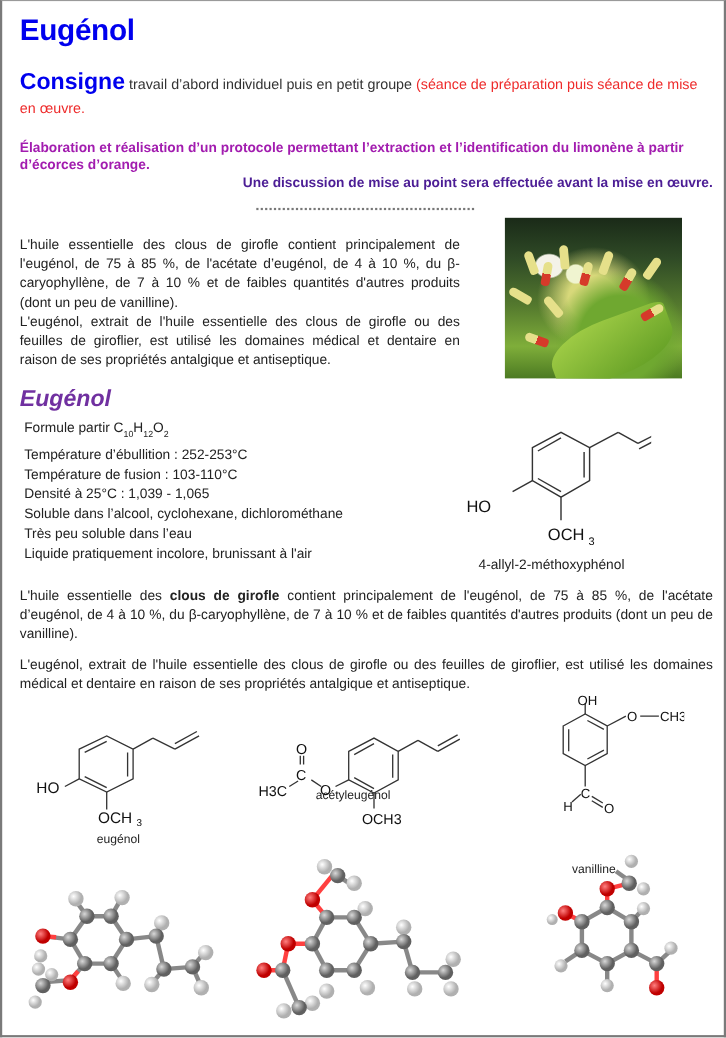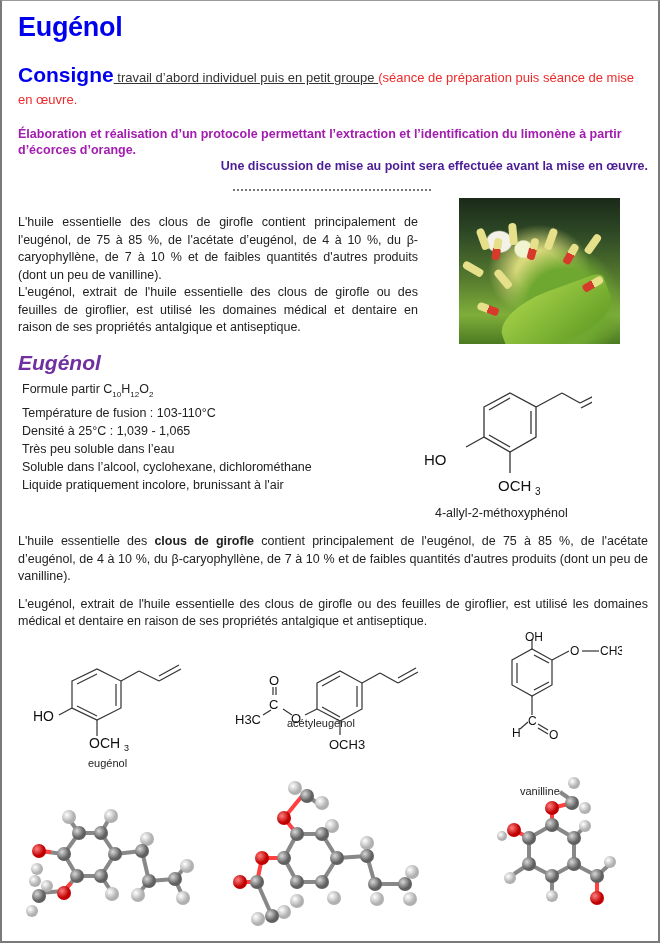--- a/index.html
+++ b/index.html
@@ -4,21 +4,21 @@
 <style>
   html, body { margin:0; padding:0; background:#fff; }
   body { width:660px; height:944px; position:relative; overflow:hidden;
          font-family:"Liberation Sans", "DejaVu Sans", sans-serif; color:#222; }
   .page { position:absolute; left:0; top:0; width:656px; height:940px;
           border:2px solid #7a7a7a; border-top:1px solid #9a9a9a; }
   .abs { position:absolute; }
   .title { left:16px; top:11px; font-size:27px; font-weight:bold; color:#0000ee; letter-spacing:-0.3px; }
   .consigne { left:16px; top:63px; width:630px; font-size:13px; line-height:22px; }
   .consigne .kw { font-size:21px; font-weight:bold; color:#0000ee; }
-  .consigne .black { color:#333;text-decoration:underline; }
+  .consigne .black { color:#333; }
   .consigne .red { color:#ee2a2a; }
   .objective { left:16px; top:125px; width:630px; font-size:12.5px; font-weight:bold; line-height:16px; }
   .objective .red { color:#a21caf; display:block; }
   .objective .blue { color:#4c1d95; display:block;text-align:right; }
   .divider { left:231px; top:188px; width:198px; border-top:2px dotted #777; }
   .intro { left:16px; top:213px; width:400px; font-size:12.5px; line-height:17.5px; text-align:justify; color:#222; }
   .intro p { margin:0; }
   .photo { left:457px; top:197px; width:161px; height:146px; overflow:hidden;
            background: radial-gradient(ellipse at 40% 35%, #f0f4d0 0 6%, transparent 7%),
                        radial-gradient(ellipse at 25% 30%, #f4f2e8 0 7%, transparent 8%),
@@ -76,24 +76,25 @@
     <div class="bud" style="left:10px;top:60px;transform:rotate(-60deg)"></div>
     <div class="bud" style="left:40px;top:70px;transform:rotate(-40deg)"></div>
     <div class="bud red" style="left:130px;top:75px;transform:rotate(60deg)"></div>
     <div class="bud red" style="left:25px;top:100px;transform:rotate(-70deg)"></div>
   </div>
 
   <div class="abs h2">Eugénol</div>
 
   <div class="abs props">
     <div><span>Formule partir </span><span>C</span><sub>10</sub><span>H</span><sub>12</sub><span>O</span><sub>2</sub></div>
+    <div>Température d’ébullition : 252-253°C</div>
     <div>Température de fusion : 103-110°C</div>
     <div>Densité à 25°C : 1,039 - 1,065</div>
+    <div>Soluble dans l’alcool, cyclohexane, dichlorométhane</div>
     <div>Très peu soluble dans l’eau</div>
-    <div>Soluble dans l’alcool, cyclohexane, dichlorométhane</div>
     <div>Liquide pratiquement incolore, brunissant à l'air</div>
   </div>
 
   <svg class="abs struct1" viewBox="0 0 170 125">
     <g stroke="#333" stroke-width="1.3" fill="none">
       <polygon points="62,26 88,12 114,26 114,56 88,71 62,56"></polygon>
       <line x1="67" y1="29" x2="88" y2="17"></line>
       <line x1="109" y1="30" x2="109" y2="53"></line>
       <line x1="67" y1="54" x2="88" y2="66"></line>
       <line x1="114" y1="26" x2="140" y2="12"></line>

